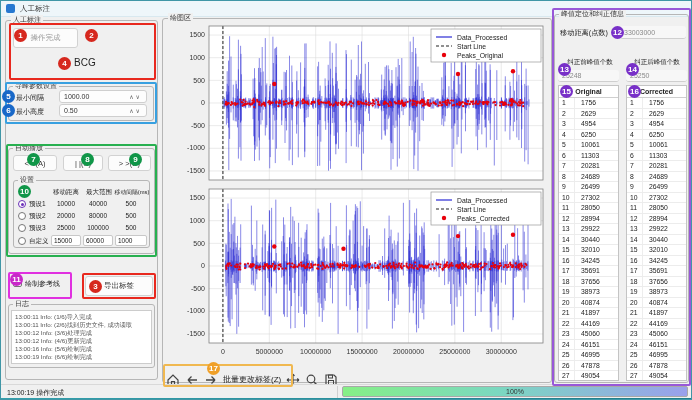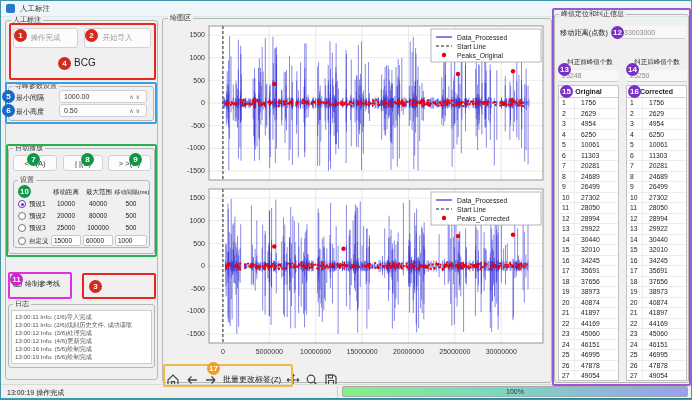--- a/index.html
+++ b/index.html
@@ -45,21 +45,20 @@
 
   <div class="titlebar">
     <div class="appicon"></div>
     <div class="apptitle">人工标注</div>
   </div>
 
   <div class="grp" style="left:4px;top:19px;width:153px;height:360px;"></div>
   <div class="grplabel" style="left:10px;top:14px;">人工标注</div>
 
   <button class="btn" style="left:12px;top:27px;width:65px;height:20px;">操作完成</button>
-  <button class="btn" style="left:83px;top:27px;width:67px;height:20px;">开始导入</button>
   <div class="lbl" style="left:73px;top:56px;font-size:10px;">BCG</div>
 
   <div class="grp" style="left:7px;top:85px;width:146px;height:35px;"></div>
   <div class="grplabel" style="left:12px;top:80px;">寻峰参数设置</div>
   <div class="lbl" style="left:15px;top:92px;">最小间隔</div>
   <div class="field" style="left:58px;top:89px;width:88px;height:13px;">
     <span>1000.00</span>
     <span class="spin">∧∨</span>
   </div>
   <div class="lbl" style="left:15px;top:106px;">最小高度</div>
@@ -97,20 +96,21 @@
       <div class="cellv" style="left: 112px; top: 223px; width: 36px;">500</div>
       <span class="radio" style="position: absolute; left: 17px; top: 236px;"></span>
       <div class="lbl" style="left: 28px; top: 236px; font-size: 6.5px;">自定义</div>
       <div class="inputbox" style="left: 50px; top: 234px; width: 30px; height: 11px;">15000</div>
       <div class="inputbox" style="left: 82px; top: 234px; width: 30px; height: 11px;">60000</div>
       <div class="inputbox" style="left: 114px; top: 234px; width: 32px; height: 11px;">1000</div>
     </div>
 
   <span class="chk" style="left:12px;top:277px;"></span>
   <div class="lbl" style="left:24px;top:278px;">绘制参考线</div>
+  <button class="btn dark" style="left:84px;top:275px;width:68px;height:20px;">导出标签</button>
 
   <div class="grp" style="left:7px;top:303px;width:147px;height:64px;"></div>
   <div class="grplabel" style="left:12px;top:298px;">日志</div>
   <div class="logbox" style="left:10px;top:309px;width:141px;height:54px;" id="logbox">
       <div>13:00:11 Info: (1/6)导入完成</div>
       <div>13:00:11 Info: (2/6)找到历史文件, 成功读取</div>
       <div>13:00:12 Info: (3/6)处理完成</div>
       <div>13:00:12 Info: (4/6)更新完成</div>
       <div>13:00:16 Info: (5/6)绘制完成</div>
       <div>13:00:19 Info: (6/6)绘制完成</div>

